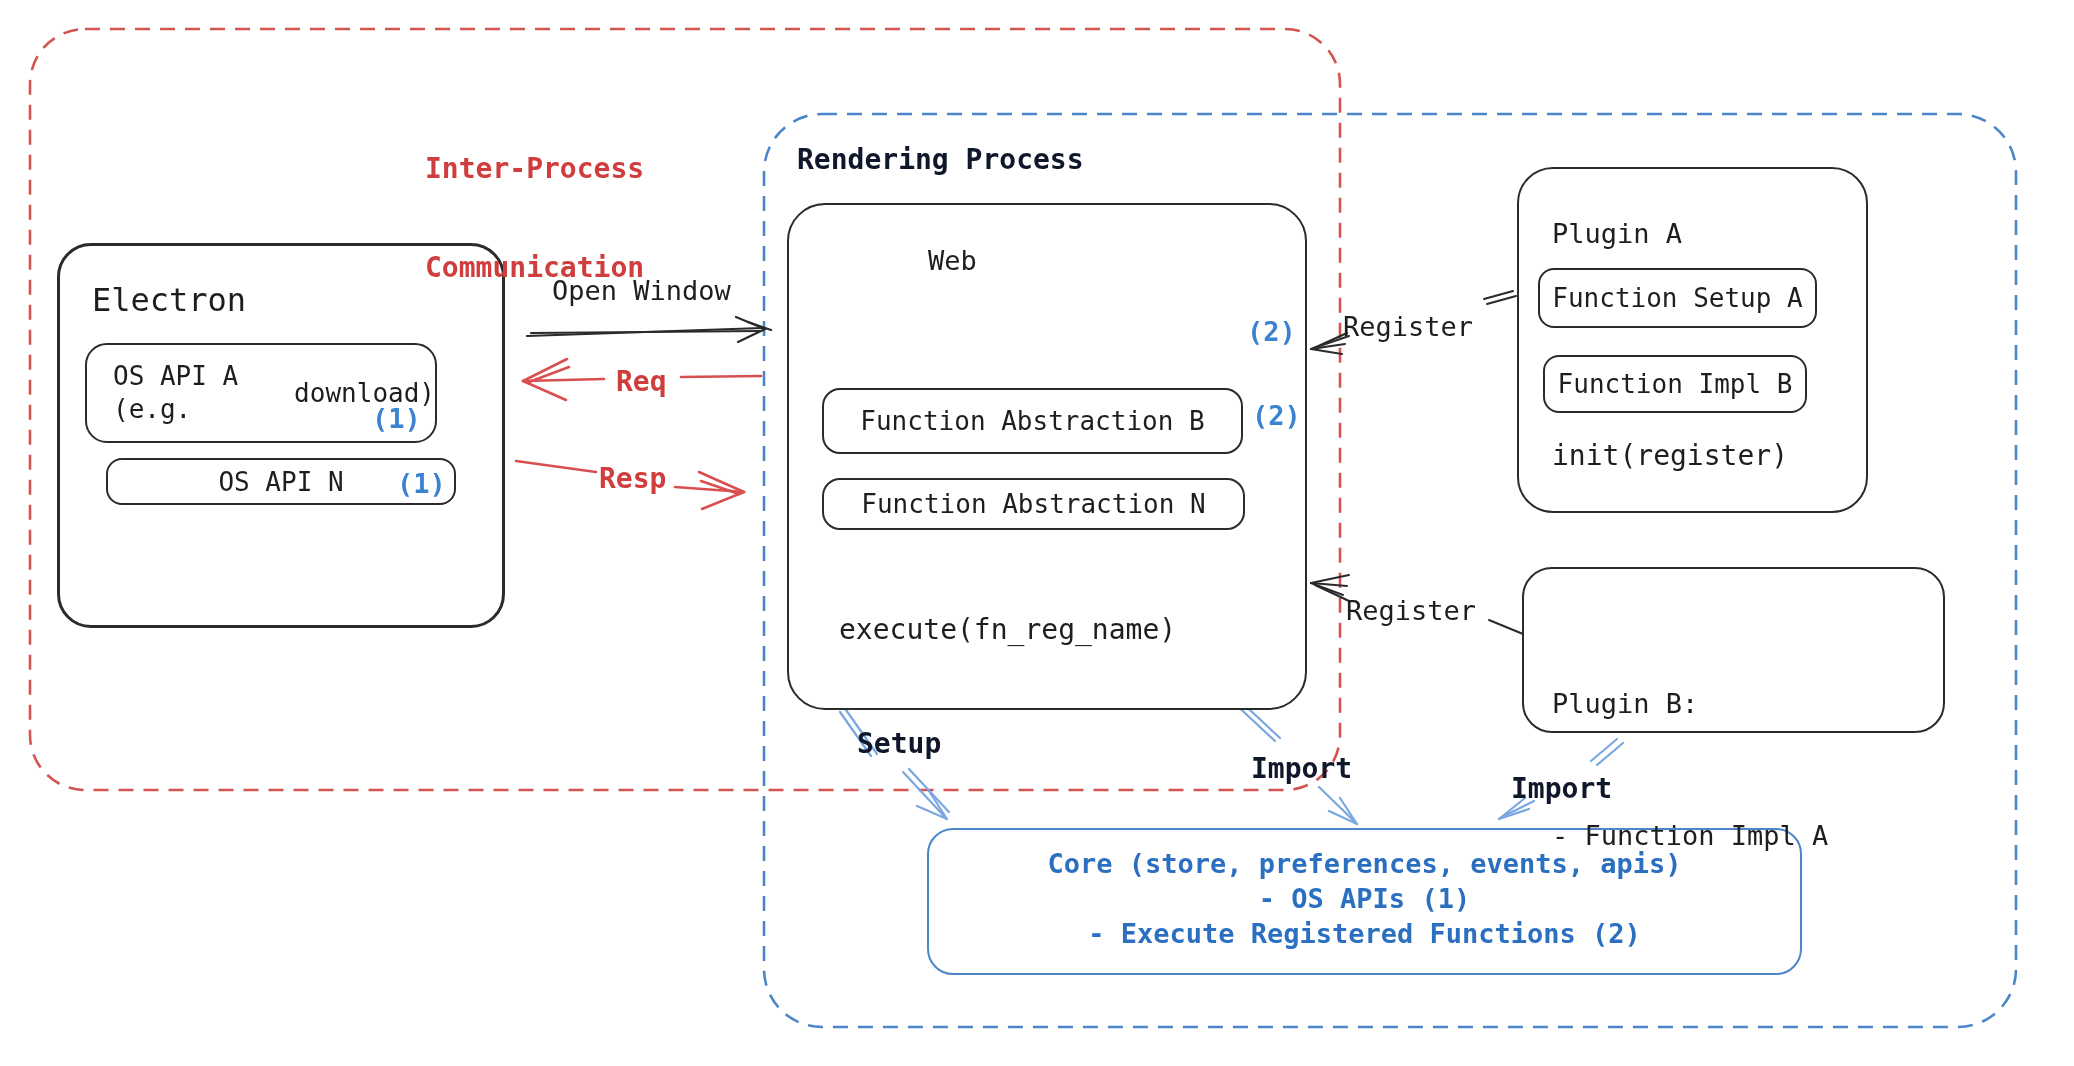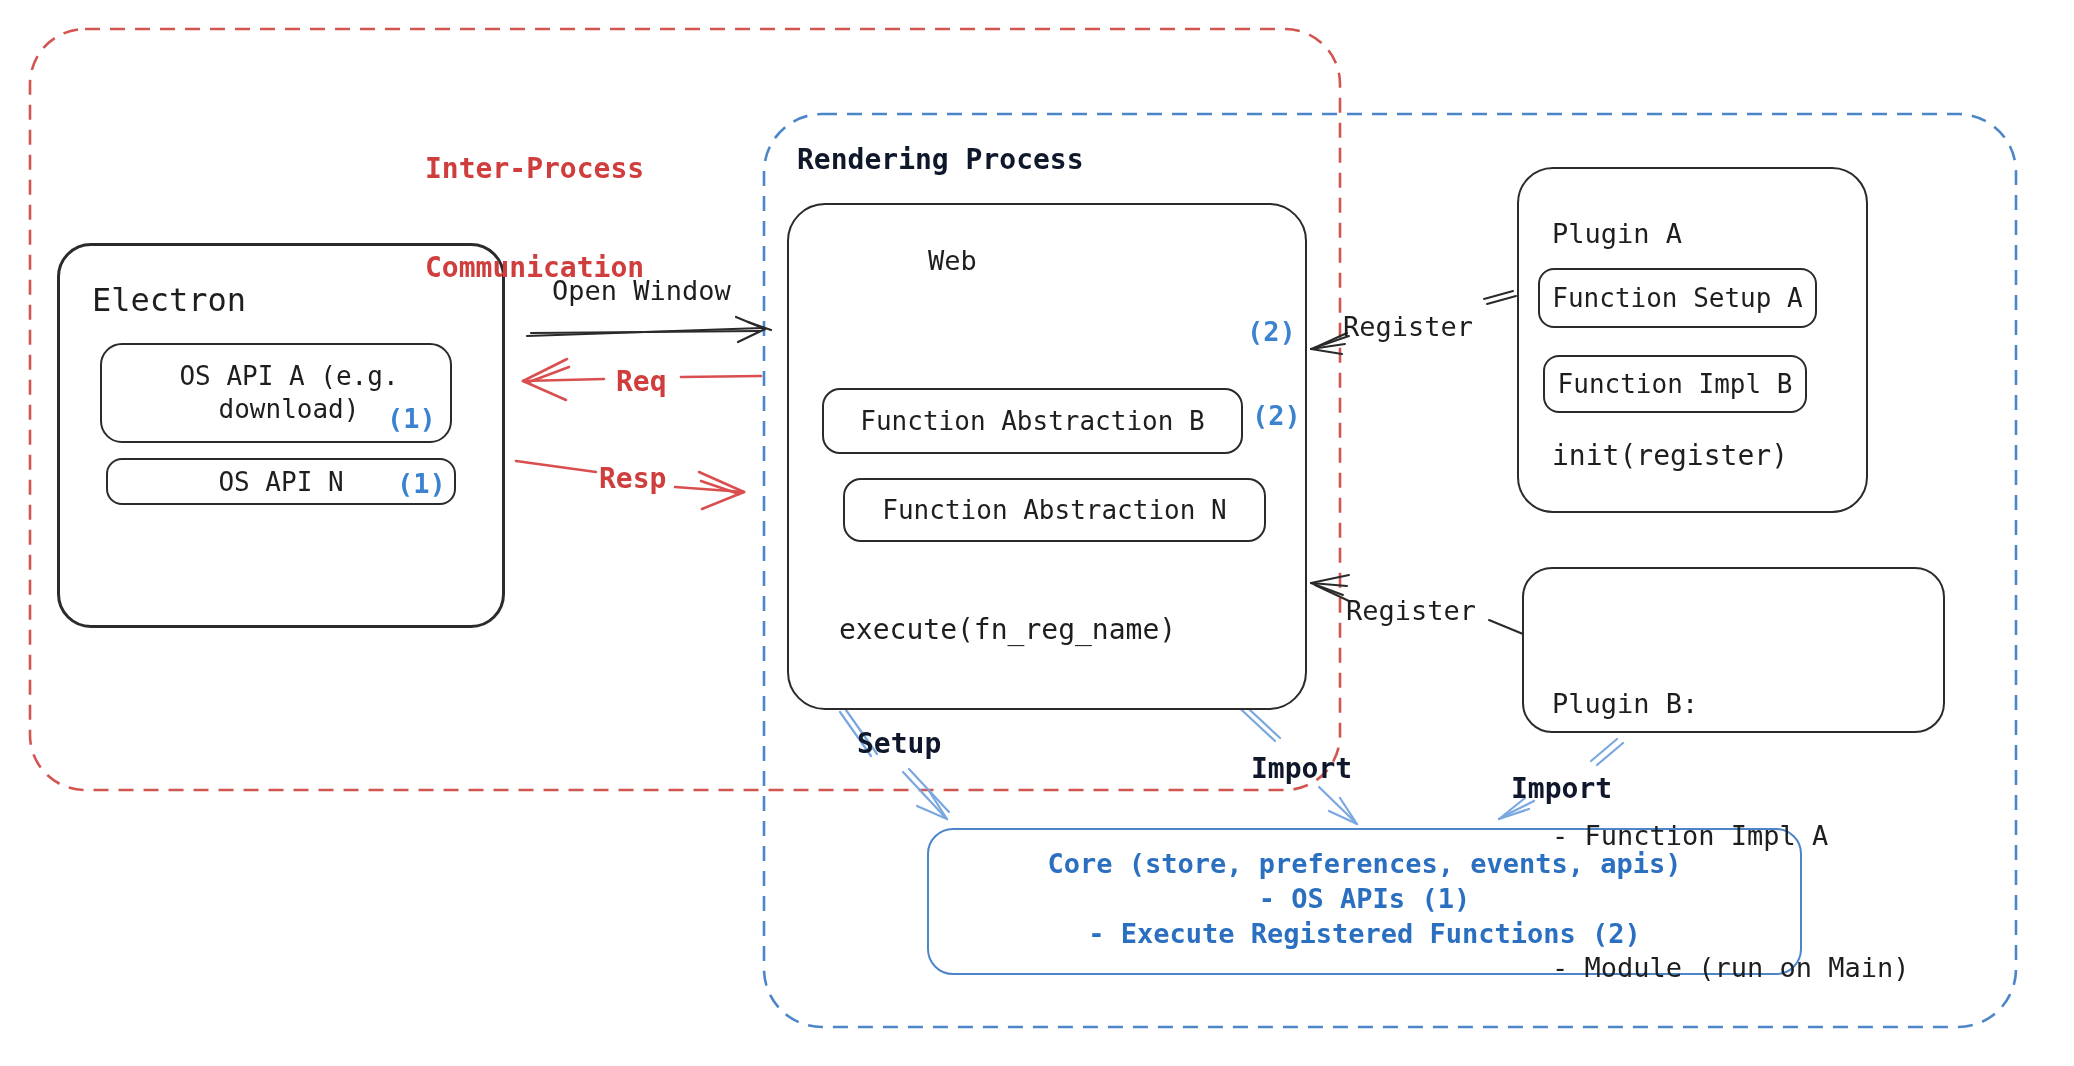--- a/index.html
+++ b/index.html
@@ -20,31 +20,31 @@
 
   
 
   
   #ipc-title{left:425px;top:86px;line-height:33px;font-size:28px;font-weight:bold;}
   #rendering-title{left:797px;top:143px;}
 
   
   #electron-box{left:57px;top:243px;width:448px;height:385px;border-radius:34px;border-width:3px;}
   #electron-title{left:92px;top:281px;font-size:32px;}
-  #os-api-a{left:100px;top:343px;width:352px;height:100px;border-radius:22px;flex-direction:column;line-height:33px;padding-left:26px;}
+  #os-api-a{left:85px;top:343px;width:352px;height:100px;border-radius:22px;flex-direction:row;line-height:33px;padding-left:26px;}
   #os-api-a .badge{position:absolute;left:285px;top:57px;}
   #os-api-n{left:98px;top:458px;width:350px;height:47px;border-radius:16px;margin-left:8px;}
   #os-api-n .badge{position:absolute;left:289px;top:8px;}
 
   
   #web-box{left:787px;top:203px;width:520px;height:507px;border-radius:38px;}
   #web-title{left:928px;top:245px;font-size:27px;}
   #fa-a{left:820px;top:303px;width:420px;height:59px;border-radius:18px;}
   #fa-b{left:822px;top:388px;width:421px;height:66px;border-radius:18px;}
-  #fa-n{left:822px;top:478px;width:423px;height:64px;border-radius:18px;margin-left:21px;}
+  #fa-n{left:822px;top:478px;width:423px;height:52px;border-radius:18px;}
   #fa-a-badge{left:1247px;top:316px;}
   #fa-b-badge{left:1252px;top:400px;}
   #execute-label{left:839px;top:613px;font-size:28px;}
 
   
   #plugin-a-box{left:1517px;top:167px;width:351px;height:346px;border-radius:36px;}
   #plugin-a-title{left:1552px;top:218px;font-size:27px;}
   #impl-a{left:1538px;top:268px;width:279px;height:60px;border-radius:16px;}
   #impl-b{left:1543px;top:355px;width:264px;height:58px;border-radius:16px;}
   #init-label{left:1552px;top:439px;font-size:28px;}
@@ -178,21 +178,20 @@
   <div class="node" id="plugin-a-box"></div>
   <div class="lbl black-lbl" id="plugin-a-title">Plugin A</div>
   <div class="subnode" id="impl-a">Function Setup A</div>
   <div class="subnode" id="impl-b">Function Impl B</div>
   <div class="lbl black-lbl" id="init-label">init(register)</div>
 
   <div class="node" id="plugin-b-box"></div>
   <div class="lbl" id="plugin-b-text">
     <div>Plugin B:</div>
     <div>- Function Impl A</div>
-    <div>- Module (run on Main)</div>
   </div>
 
   <div class="node" id="core-box">
     <div>Core (store, preferences, events, apis)</div>
     <div>- OS APIs (1)</div>
     <div>- Execute Registered Functions (2)</div>
   </div>
 
   <div class="lbl black-lbl" id="open-window-label">Open Window</div>
   <div class="lbl red" id="req-label">Req</div>

